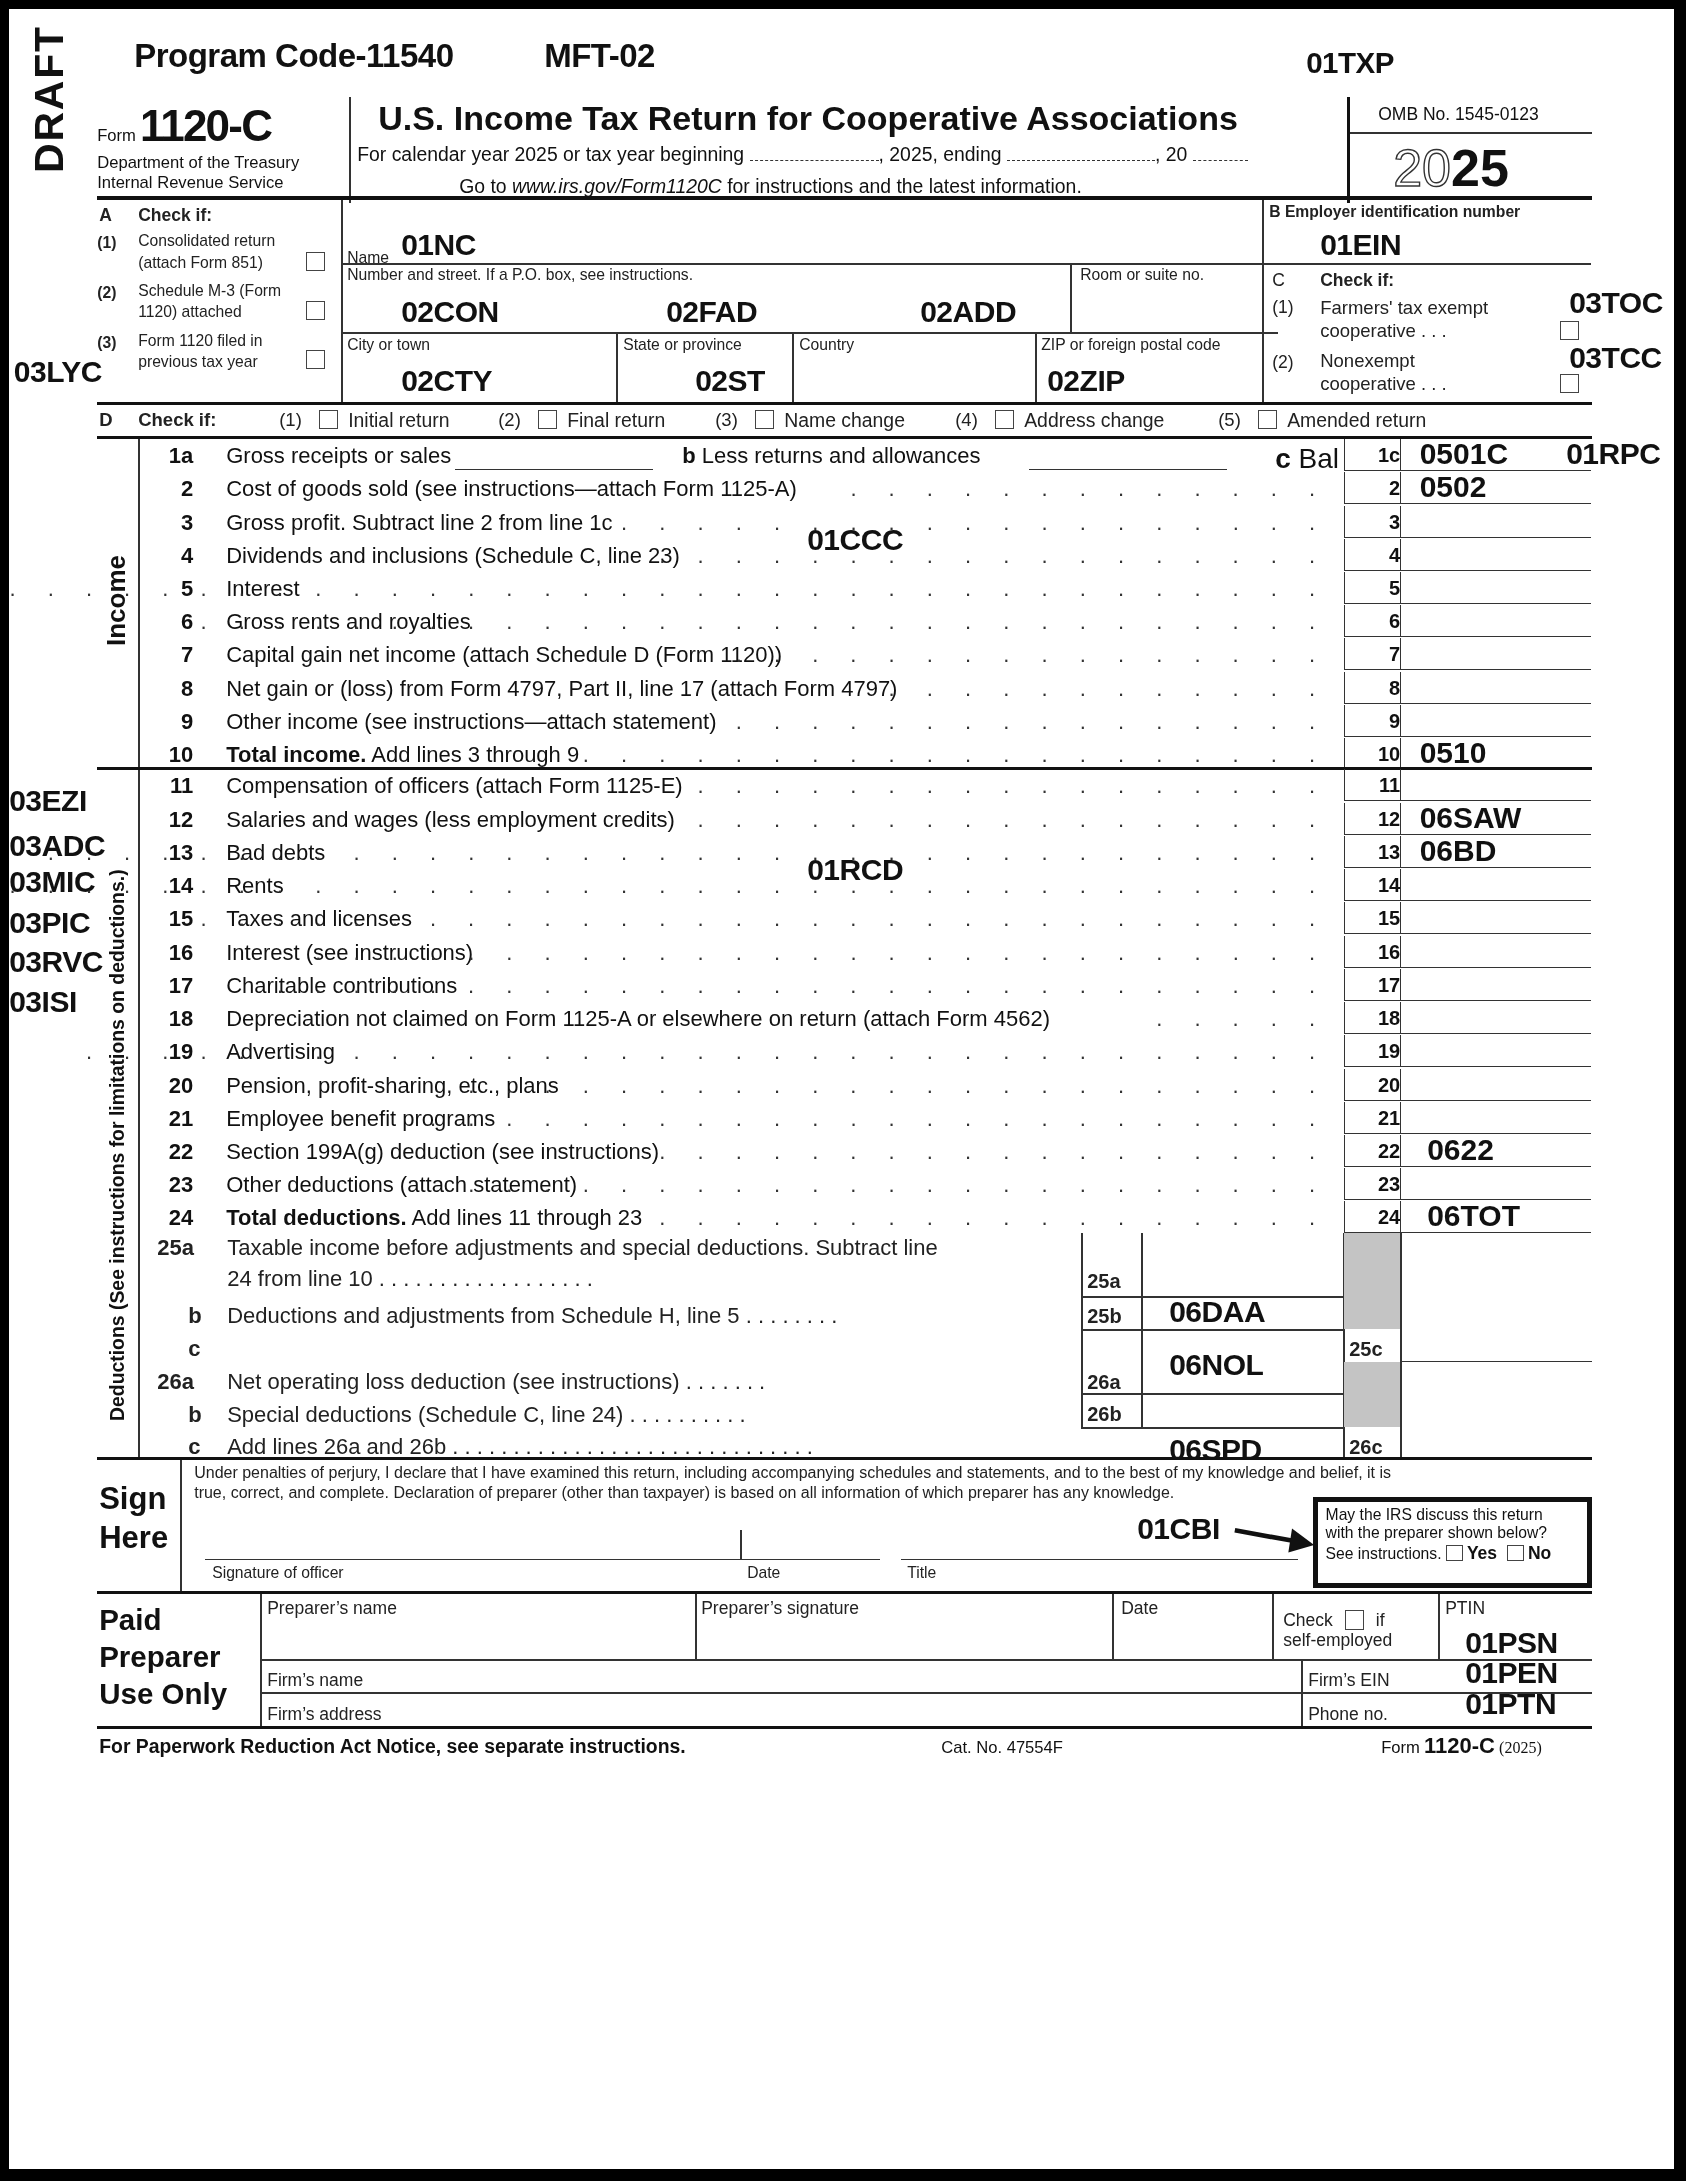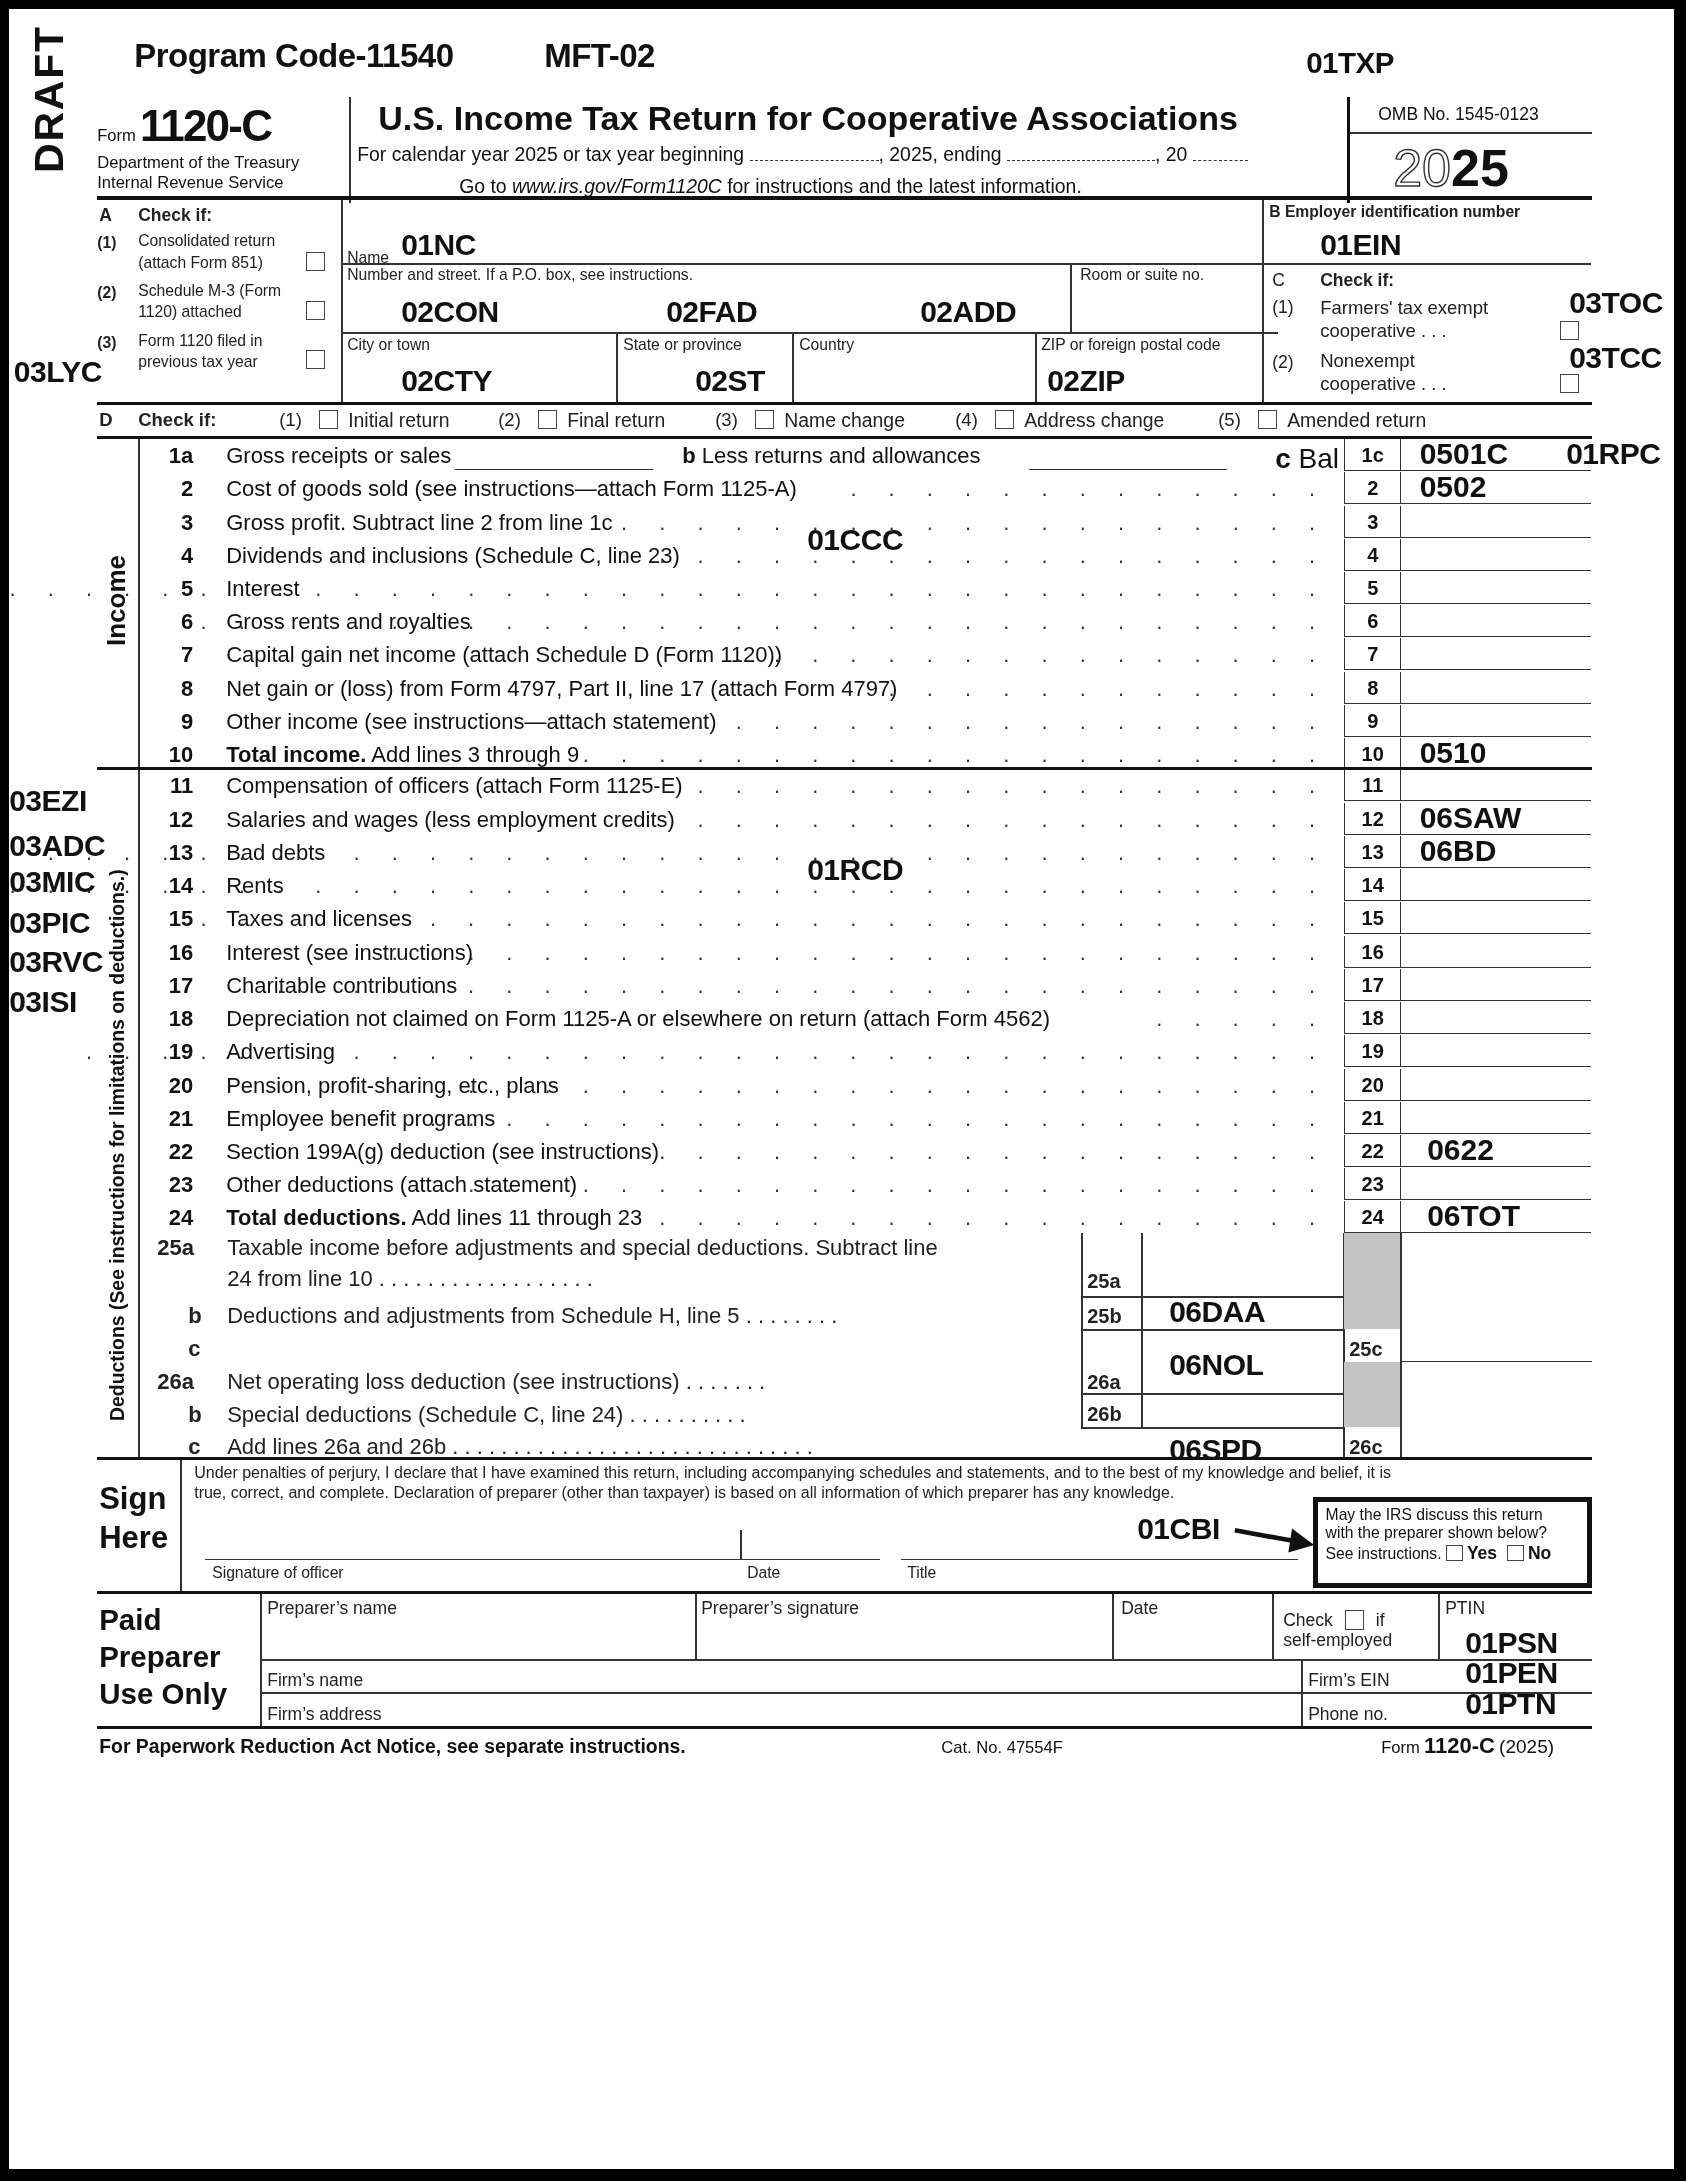--- a/index.html
+++ b/index.html
@@ -9,21 +9,21 @@
   .hl{position:absolute;background:#111;}
   .thin{position:absolute;background:#333;}
   .code{position:absolute;font-weight:bold;font-size:30px;letter-spacing:-0.5px;color:#111;white-space:nowrap;}
   .lbl{position:absolute;font-size:17.5px;color:#222;white-space:nowrap;}
   .small{position:absolute;font-size:15.7px;color:#222;white-space:nowrap;}
   .cb{position:absolute;width:18.5px;height:18.5px;border:1.4px solid #444;background:#fff;box-sizing:border-box;}
   .row{position:absolute;left:138px;width:1444px;height:33px;}
   .row .num{position:absolute;left:0;width:46px;text-align:right;font-weight:bold;font-size:22px;top:3.7px;}
   .row .desc{position:absolute;left:79px;font-size:22px;top:3.7px;white-space:nowrap;}
   .row .dots{position:absolute;right:263px;top:3.7px;font-size:22px;letter-spacing:13px;color:#333;white-space:nowrap;}
-  .row .box{position:absolute;left:1197px;width:57px;height:32px;border-left:1.4px solid #333;border-right:1.4px solid #333;border-bottom:1.4px solid #333;text-align:center;font-weight:bold;font-size:20px;line-height:32px;box-sizing:border-box;}
+  .row .box{position:absolute;left:1197px;width:57px;height:32px;border-left:1.4px solid #333;border-right:1.4px solid #333;border-bottom:1.4px solid #333;text-align:right;font-weight:bold;font-size:20px;line-height:32px;box-sizing:border-box;}
   .row .amt{position:absolute;left:1254px;width:190px;height:32px;border-bottom:1.4px solid #333;box-sizing:border-box;}
   .row .amt span{position:absolute;left:18.5px;top:-1.8px;font-weight:bold;font-size:30px;}
   .vert{position:absolute;transform:rotate(-90deg);transform-origin:left top;white-space:nowrap;font-weight:bold;}
   .shade{position:absolute;background:#c4c4c4;}
 </style>
 </head>
 <body>
 
 <div class="page">
 
@@ -463,16 +463,16 @@
   <div class="small" style="left:1299px;top:1695px;font-size:17.5px;">Phone no.</div>
   <div class="code" style="left:1456px;top:1678px;">01PTN</div>
 
   <div class="hl" style="left:88px;top:1717px;width:1495px;height:2.8px;"></div>
 
   <div class="abs" style="left:90px;top:1726px;font-size:19.4px;font-weight:bold;white-space:nowrap;">For Paperwork Reduction Act Notice, see separate instructions.</div>
   <div class="abs" style="left:932px;top:1729px;font-size:16.6px;white-space:nowrap;">Cat. No. 47554F</div>
   <div class="abs" style="left:1372px;top:1724px;white-space:nowrap;">
     <span style="font-size:16.6px;">Form</span>
     <b style="font-size:22px;">1120-C</b>
-    <span style="font-size:19px;">(2025)</span>
+    <span style="font-size:16px;font-family:Liberation Serif, serif;">(2025)</span>
   </div>
 </div>
 
 
 </body></html>

